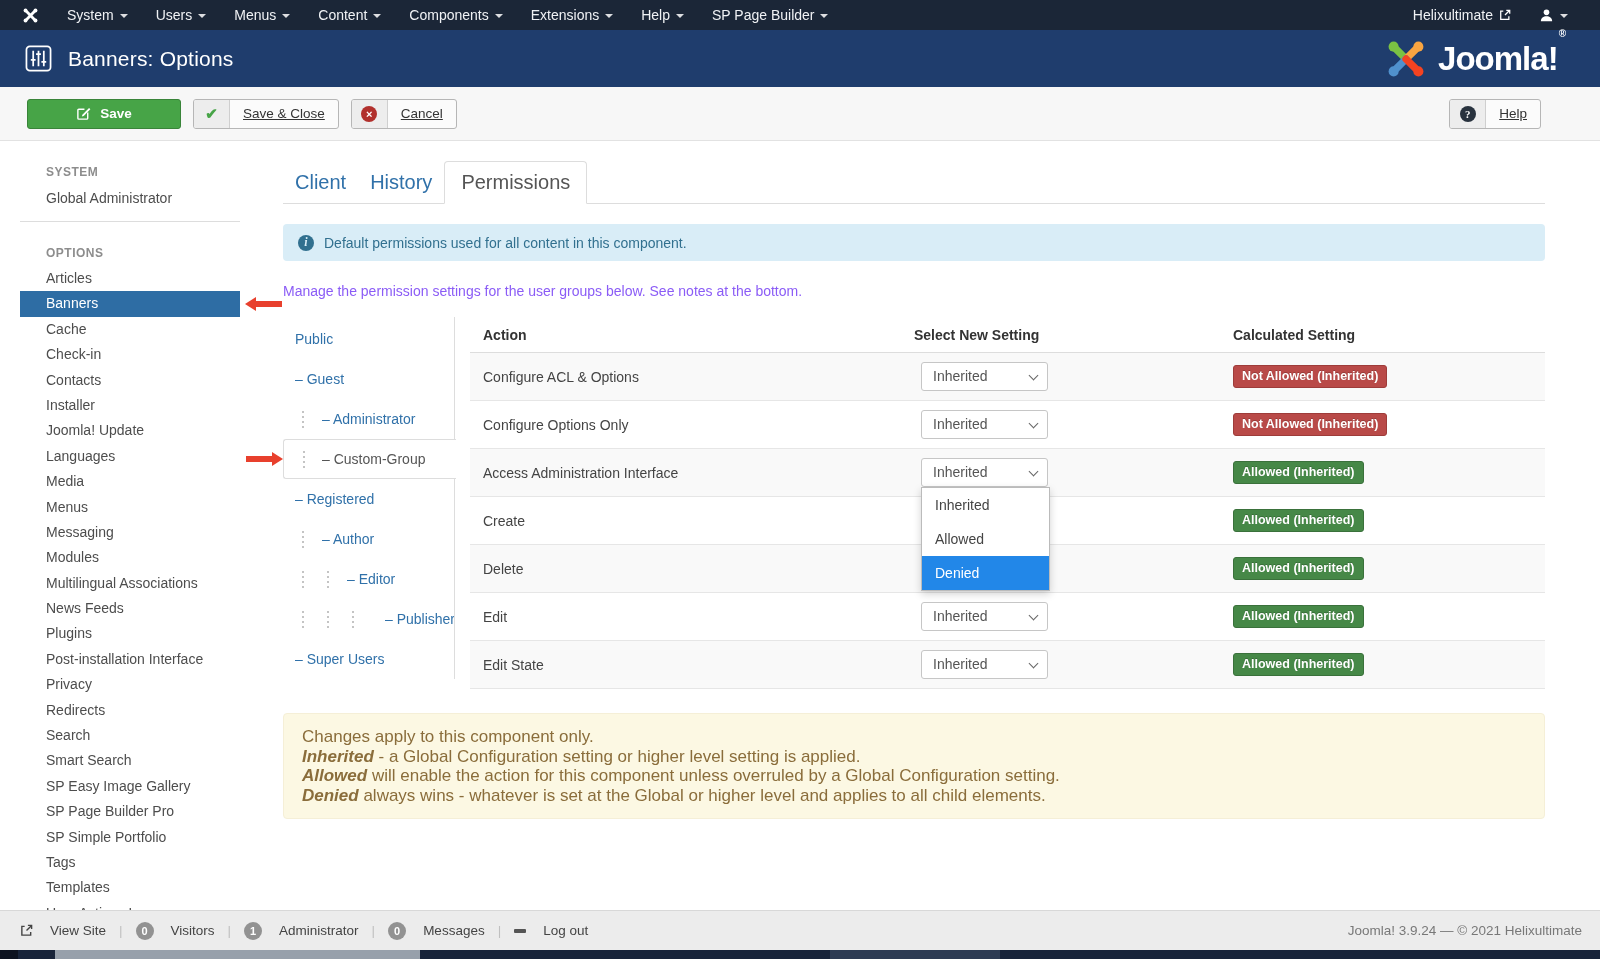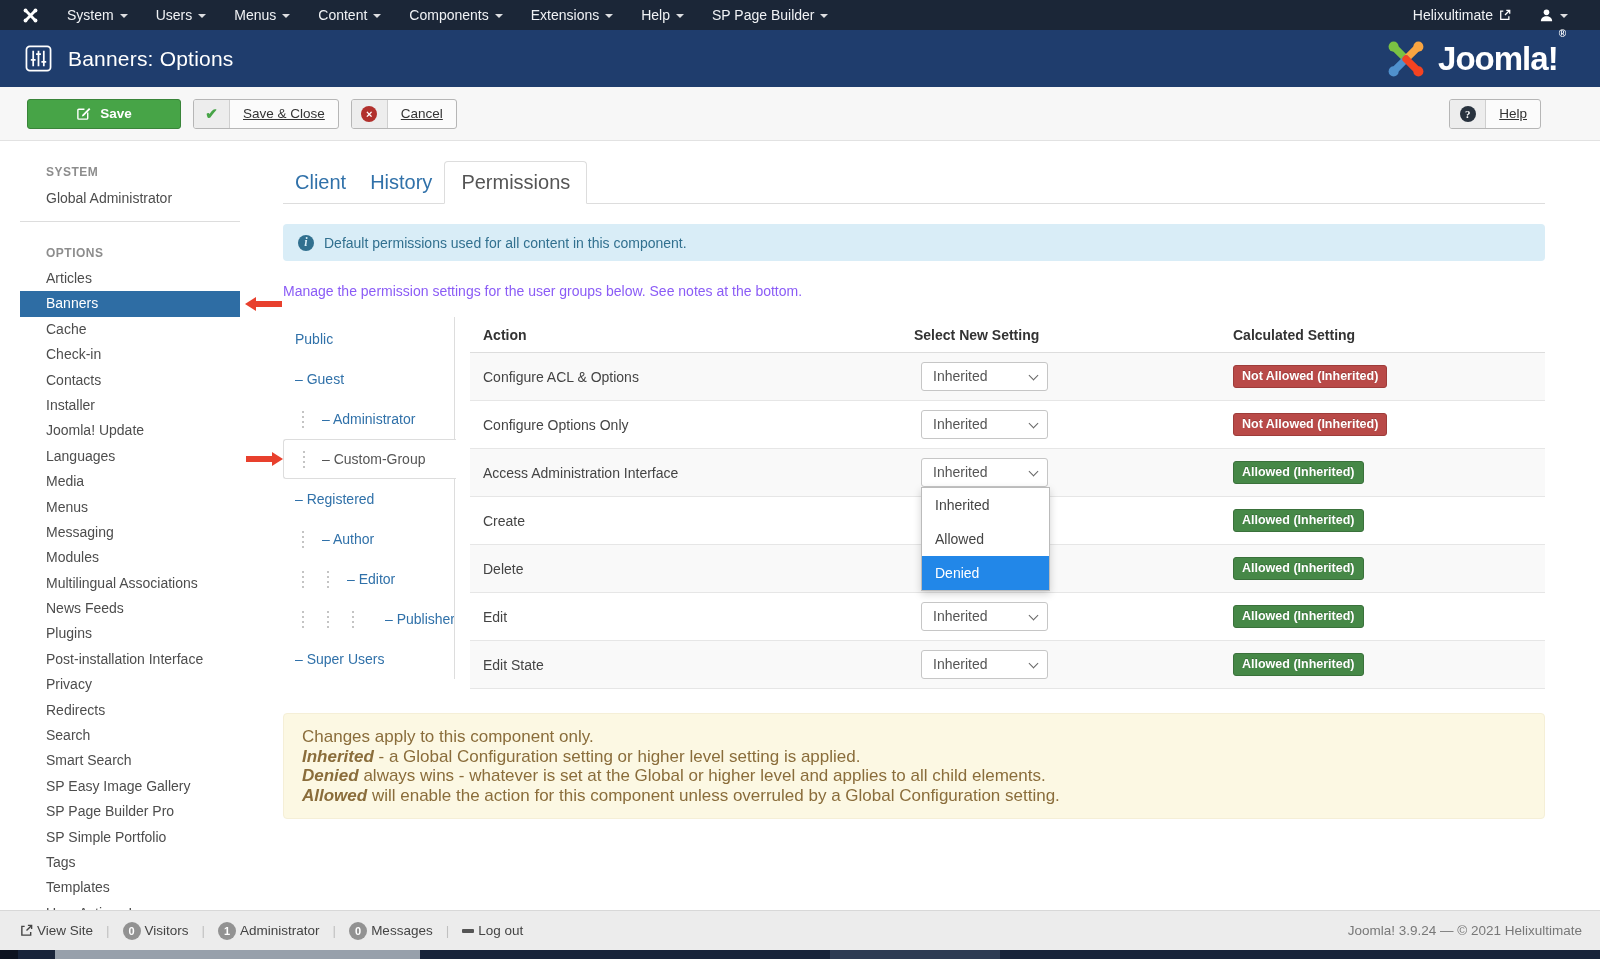--- a/index.html
+++ b/index.html
@@ -139,21 +139,21 @@
   
   .notes { margin-top:24px; background:var(--note_bg,#fcf8e3); border:1px solid #f5efd7;
     border-radius:4px; padding:13px 18px; color:var(--note_text,#8a6d3b); font-size:17px;
     line-height:19.5px; }
   .note-line .lead { font-weight:bold; font-style:italic; }
 
   
   .statusbar { position:absolute; left:0; right:0; bottom:9px; height:40px; background:#ececec;
     border-top:1px solid #d8d8d8; display:flex; align-items:center; font-size:13.5px; color:#444; }
   .sb-left { display:flex; align-items:center; padding-left:20px; gap:13px; }
-  .sb-item { display:flex; align-items:center; gap:4px; cursor:pointer; color:#444; }
+  .sb-item { display:flex; align-items:center; gap:17px; cursor:pointer; color:#444; }
   .sep { color:#c0c0c0; }
   .cnt { width:18px; height:18px; border-radius:50%; background:#929292; color:#fff;
     font-size:11px; font-weight:bold; display:flex; align-items:center; justify-content:center; }
   .logout-ic { width:12px; height:4px; background:#555; border-radius:1px; }
   .sb-right { margin-left:auto; padding-right:18px; color:#787878; font-size:13.5px; }
   .dock { position:absolute; left:0; right:0; bottom:0; height:9px; background:#18243a; }
   .dock .seg1 { position:absolute; left:55px; top:0; width:365px; height:9px; background:#97a0ab; }
   .dock .seg2 { position:absolute; left:830px; top:0; width:170px; height:9px; background:#2d3b53; }
   .dock .seg0 { position:absolute; left:0; top:0; width:18px; height:9px; background:#0d1320; }
 </style>
@@ -520,25 +520,25 @@
 
         <div class="note-line">
           <span class="lead"></span><span>Changes apply to this component only.</span>
         </div>
 
         <div class="note-line">
           <span class="lead">Inherited</span><span> - a Global Configuration setting or higher level setting is applied.</span>
         </div>
 
         <div class="note-line">
+          <span class="lead">Allowed</span><span> will enable the action for this component unless overruled by a Global Configuration setting.</span>
+        </div>
+
+        <div class="note-line">
           <span class="lead">Denied</span><span> always wins - whatever is set at the Global or higher level and applies to all child elements.</span>
-        </div>
-
-        <div class="note-line">
-          <span class="lead">Allowed</span><span> will enable the action for this component unless overruled by a Global Configuration setting.</span>
         </div>
 
     </div>
 
   </div>
 </div>
 
 <div class="statusbar">
   <div class="sb-left">
     <span class="sb-item">

